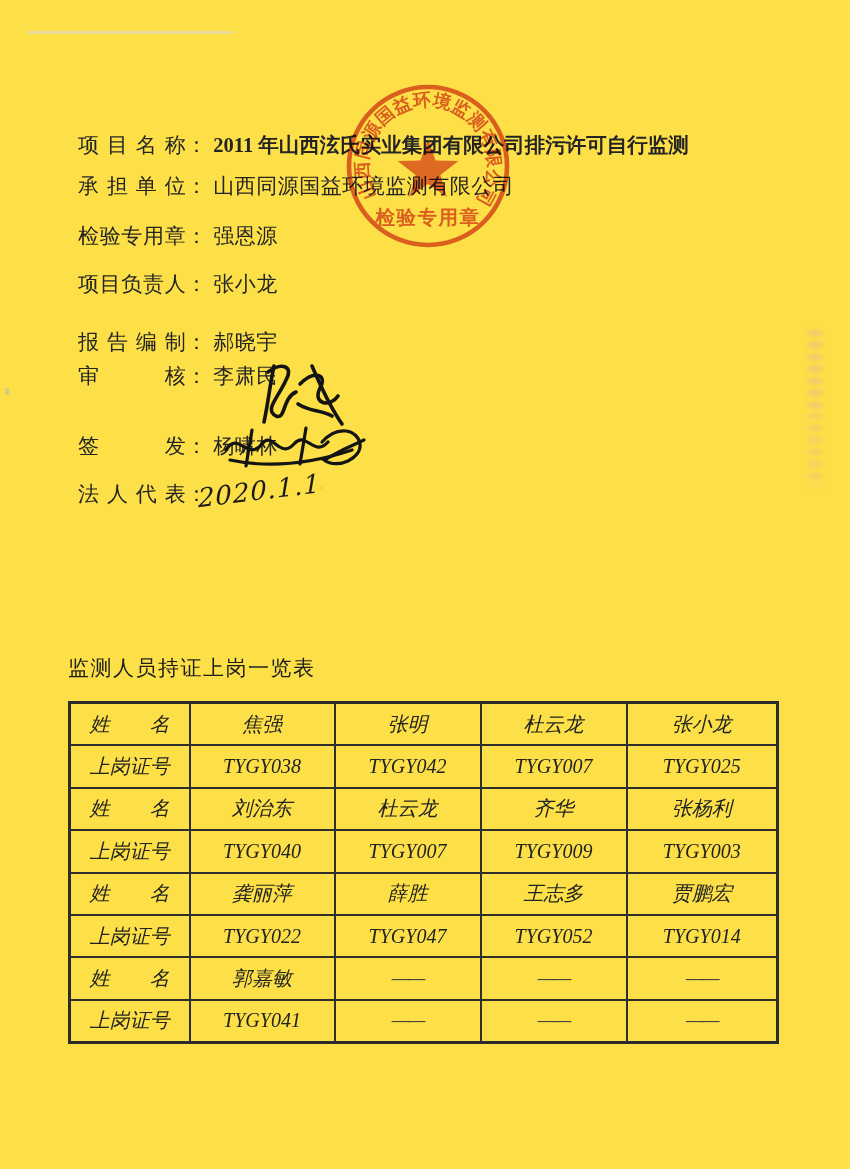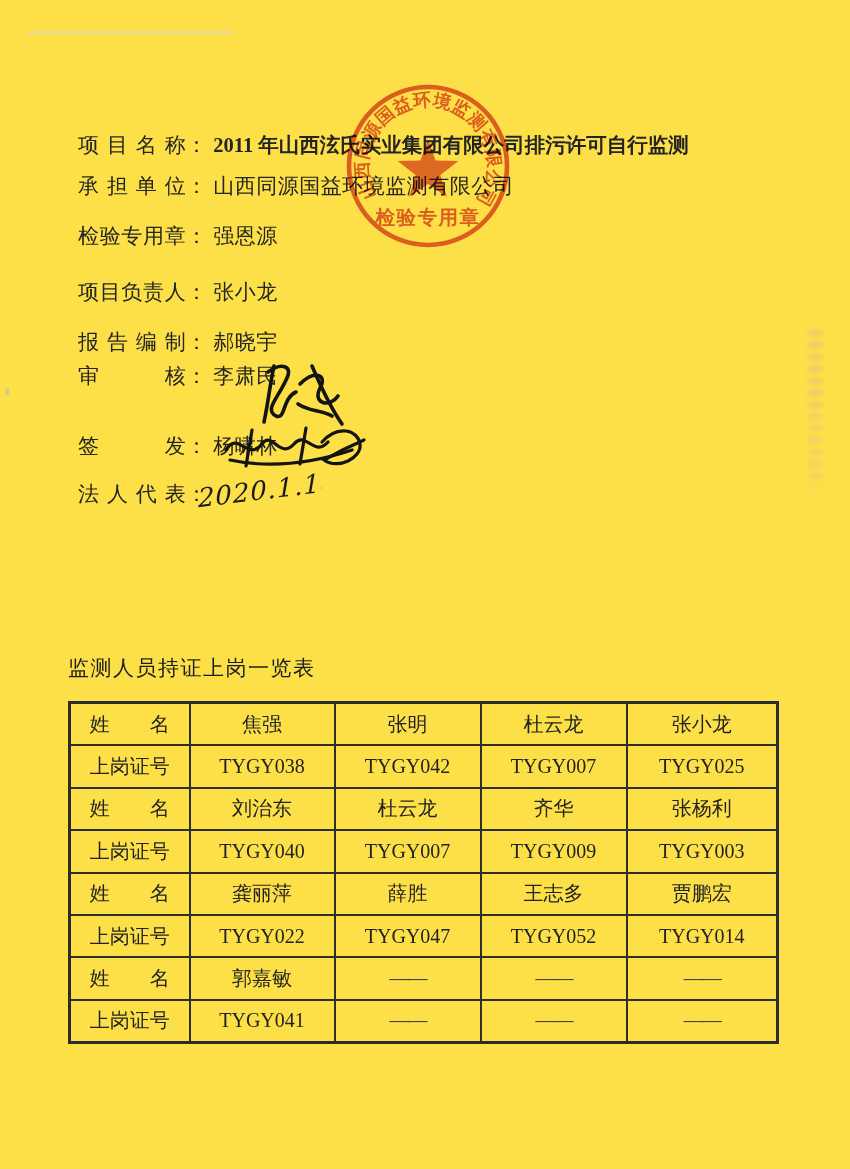--- a/index.html
+++ b/index.html
@@ -35,21 +35,21 @@
   
   .sig { position:absolute; }
   .sig-1 { left:254px; top:358px; }
   .sig-2 { left:218px; top:416px; }
   .hand-date { position:absolute; left:192px; top:468px; width:130px; height:46px; }
 
   
   .tbl-title { position:absolute; left:68px; top:654px; width:708px;
     font-size:21px; letter-spacing:1.5px; color:#1d1d1d; }
   table.roster { position:absolute; left:68px; top:701px; width:708px;
-    border-collapse:collapse; table-layout:fixed; border:3px solid #2b2b2b; }
+    border-collapse:collapse; table-layout:fixed; border:3px solid #2b2b2b;font-style:italic; }
   table.roster td { border:2px solid #2e2e2e; height:40.4px; text-align:center;
     vertical-align:middle; font-size:20px; color:#222; padding:0; }
   td.lblcell .jlabel { display:inline-block; width:80px; text-align:justify;
     text-align-last:justify; }
   td .dashes { letter-spacing:-2px; color:#3a3a3a; }
 </style>
 </head>
 <body>
 
 <div class="page">
@@ -67,21 +67,21 @@
   <div class="field-line" style="top:172px">
     <span class="flabel">承担单位</span>
       <span class="colon">：</span>
     <span class="fvalue">山西同源国益环境监测有限公司</span>
   </div>
   <div class="field-line" style="top:222px">
     <span class="flabel">检验专用章</span>
       <span class="colon">：</span>
     <span class="fvalue">强恩源</span>
   </div>
-  <div class="field-line" style="top:278px">
+  <div class="field-line" style="top:270px">
     <span class="flabel">项目负责人</span>
       <span class="colon">：</span>
     <span class="fvalue">张小龙</span>
   </div>
   <div class="field-line" style="top:328px">
     <span class="flabel">报告编制</span>
       <span class="colon">：</span>
     <span class="fvalue">郝晓宇</span>
   </div>
   <div class="field-line" style="top:362px">

